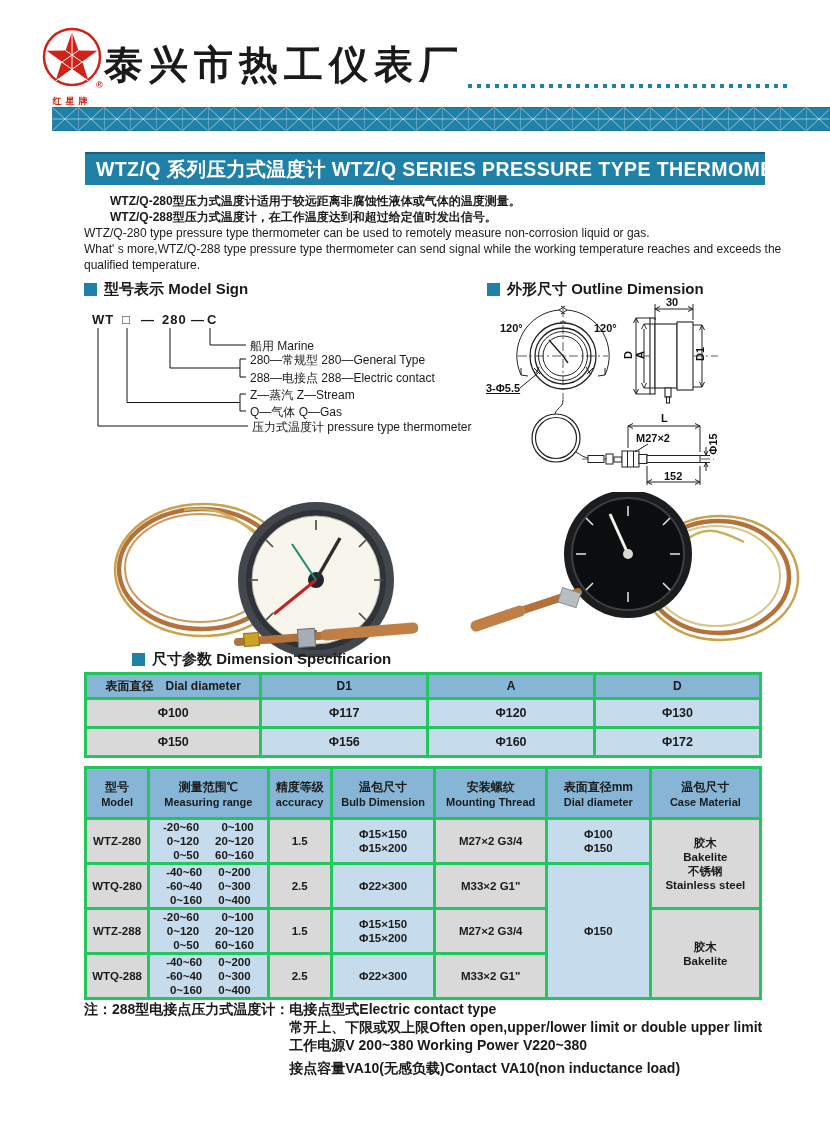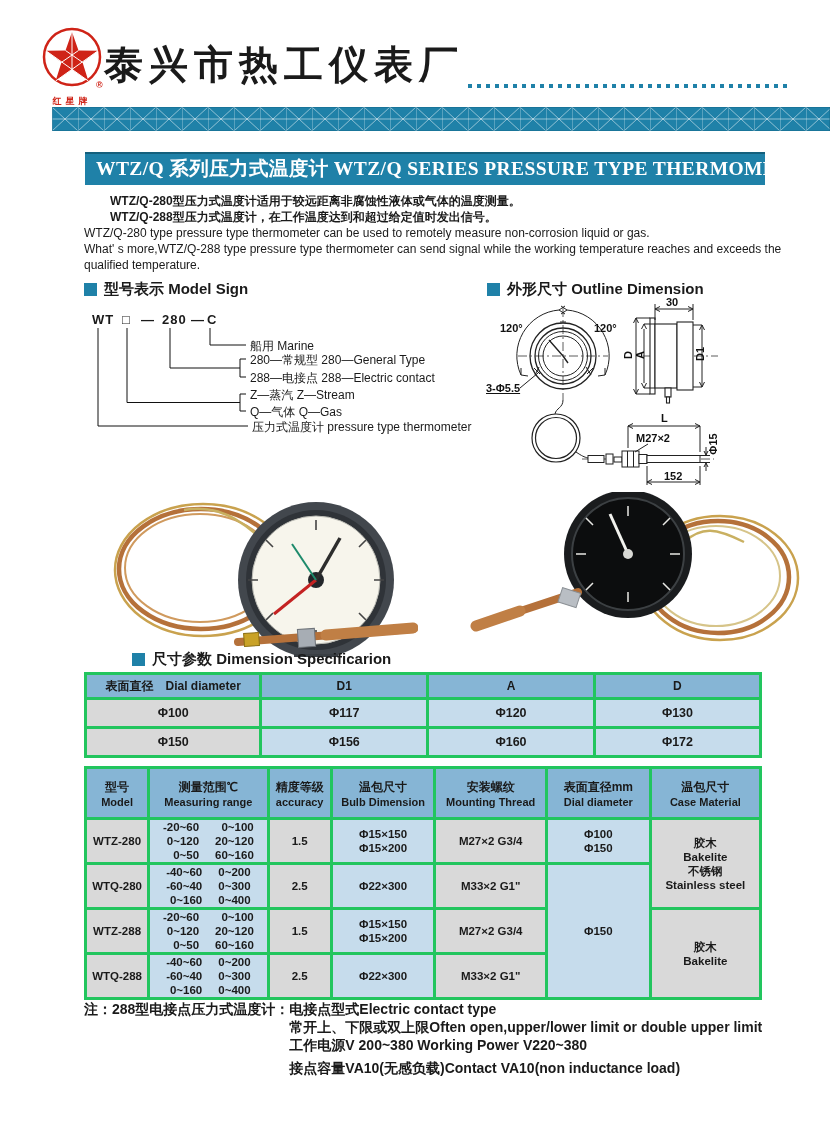--- a/index.html
+++ b/index.html
@@ -13,21 +13,21 @@
   
   .logo{position:absolute;left:36px;top:26px;width:72px;text-align:center;}
   .brand{color:var(--red);font-size:9px;font-weight:bold;letter-spacing:4px;display:block;margin-top:1px;}
   .company{position:absolute;left:104px;top:38px;font-size:39px;font-weight:bold;letter-spacing:6px;white-space:nowrap;}
   .dotline{position:absolute;left:468px;top:84px;width:322px;height:4px;
     background:repeating-linear-gradient(90deg,var(--teal) 0 4px,transparent 4px 9px);}
   .xband{position:absolute;left:52px;top:107px;width:778px;height:24px;}
 
   
   .titlebar{position:absolute;left:85px;top:152px;width:680px;height:33px;background:var(--teal);
-    border-top:2px solid #14607d;color:#fff;font-family:Liberation Serif, serif;font-weight:bold;
+    border-top:2px solid #14607d;color:#fff;font-family:Liberation Sans, sans-serif;font-weight:bold;
     font-size:19.5px;line-height:30px;padding-left:11px;letter-spacing:.4px;white-space:nowrap;}
 
   
   .intro{position:absolute;left:84px;top:193px;width:708px;font-size:12px;line-height:16px;}
   .intro .zh{font-weight:600;text-indent:26px;}
   .intro .en{font-weight:500;}
 
   
   .sect{position:absolute;display:flex;align-items:center;gap:7px;font-size:15px;font-weight:700;white-space:nowrap;}
   .sect .sq{width:13px;height:13px;background:var(--teal);flex:0 0 auto;}

